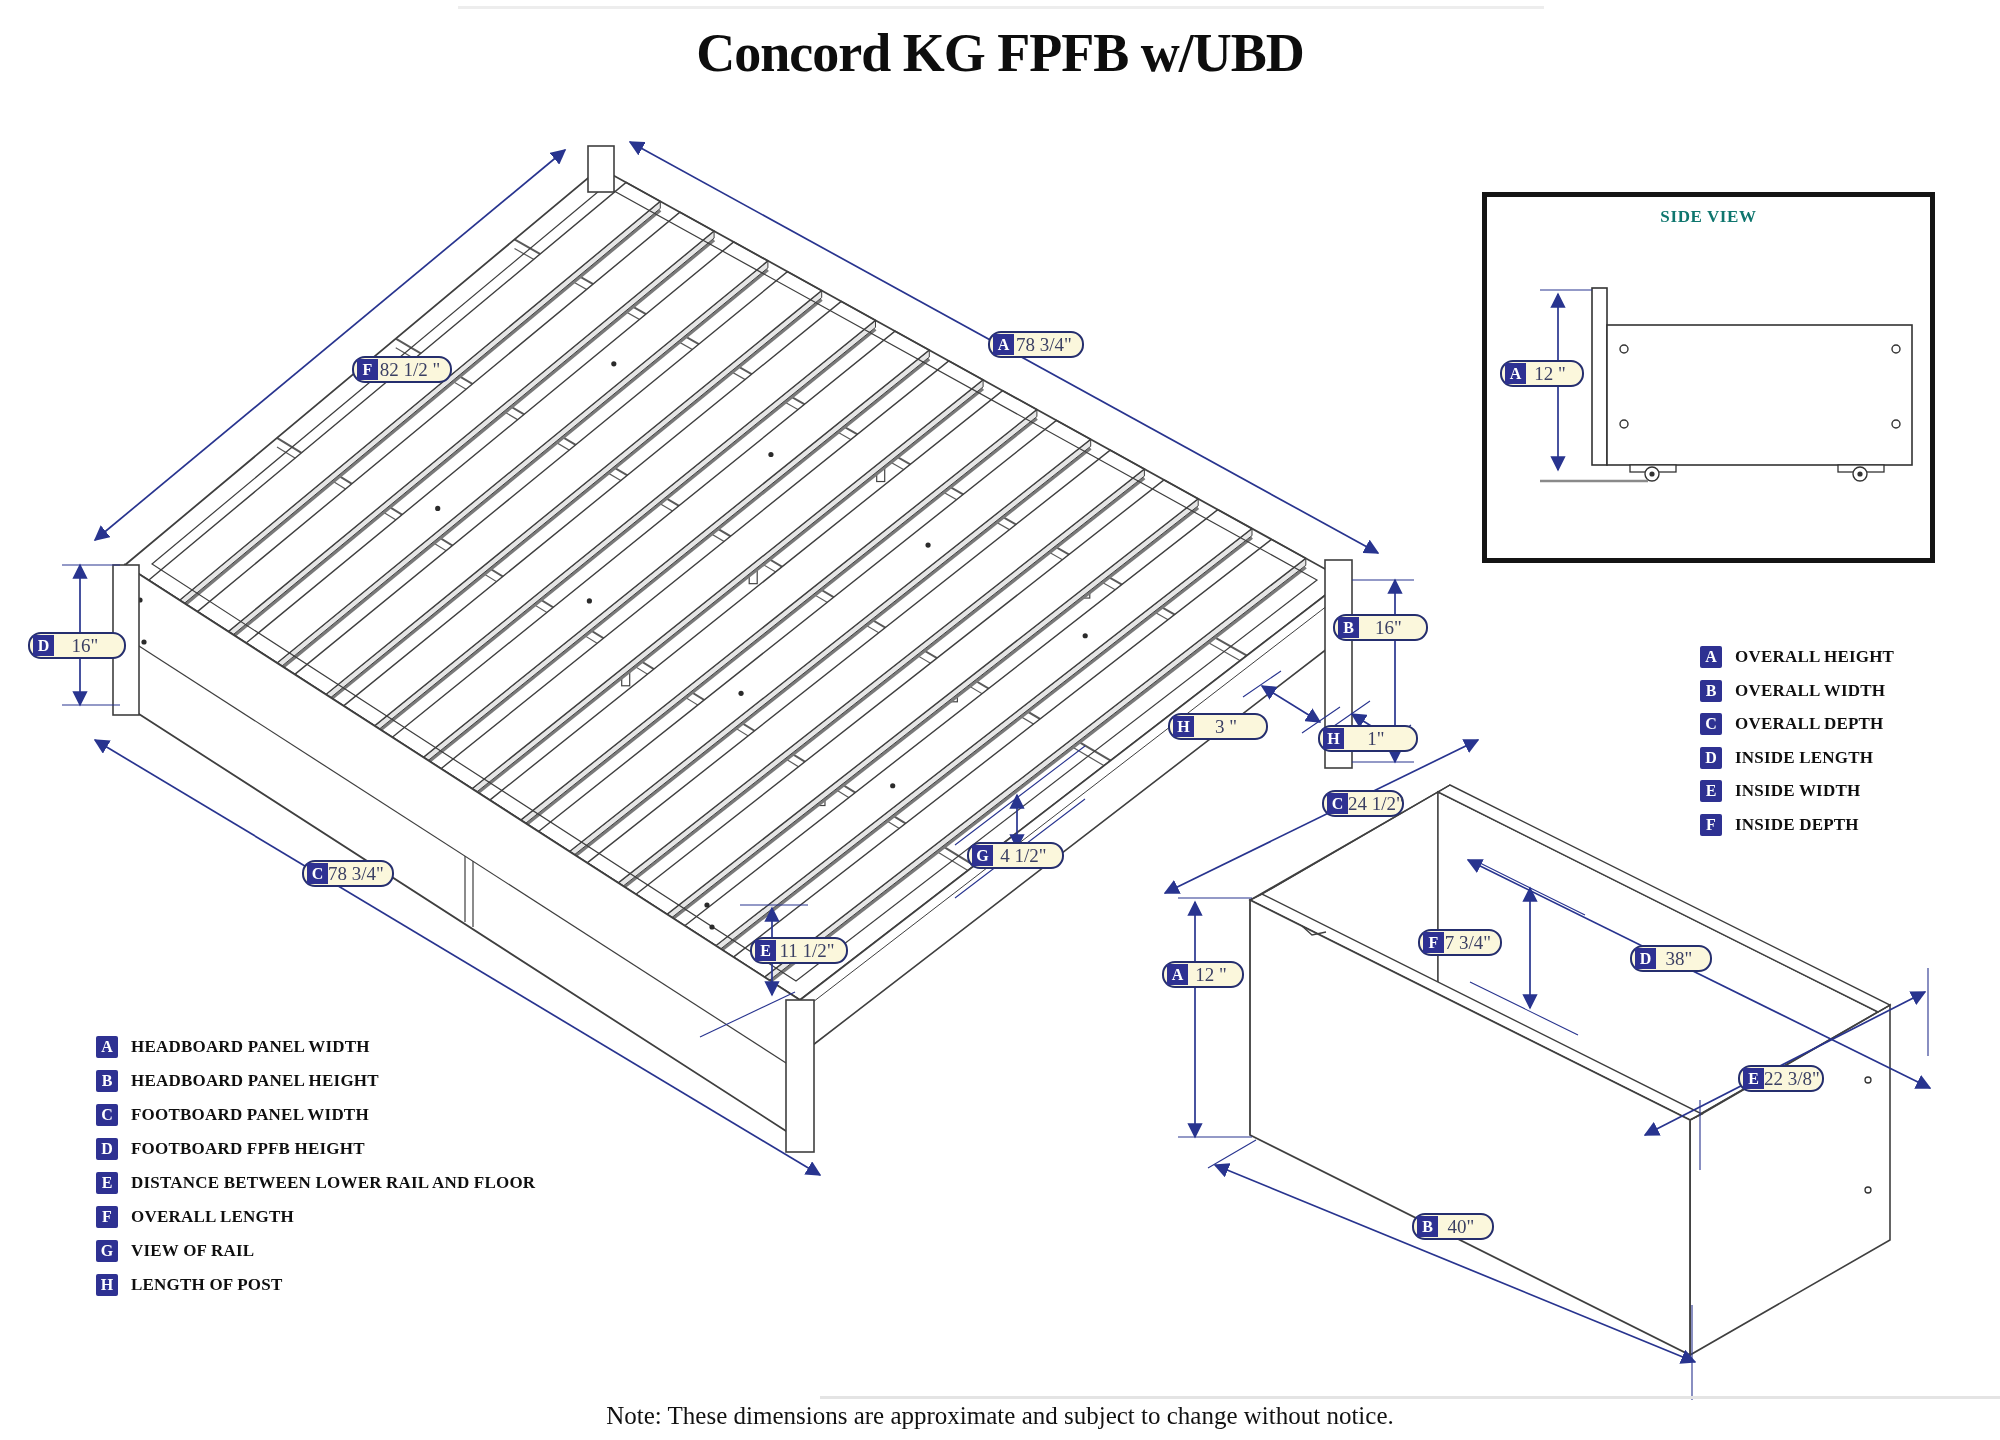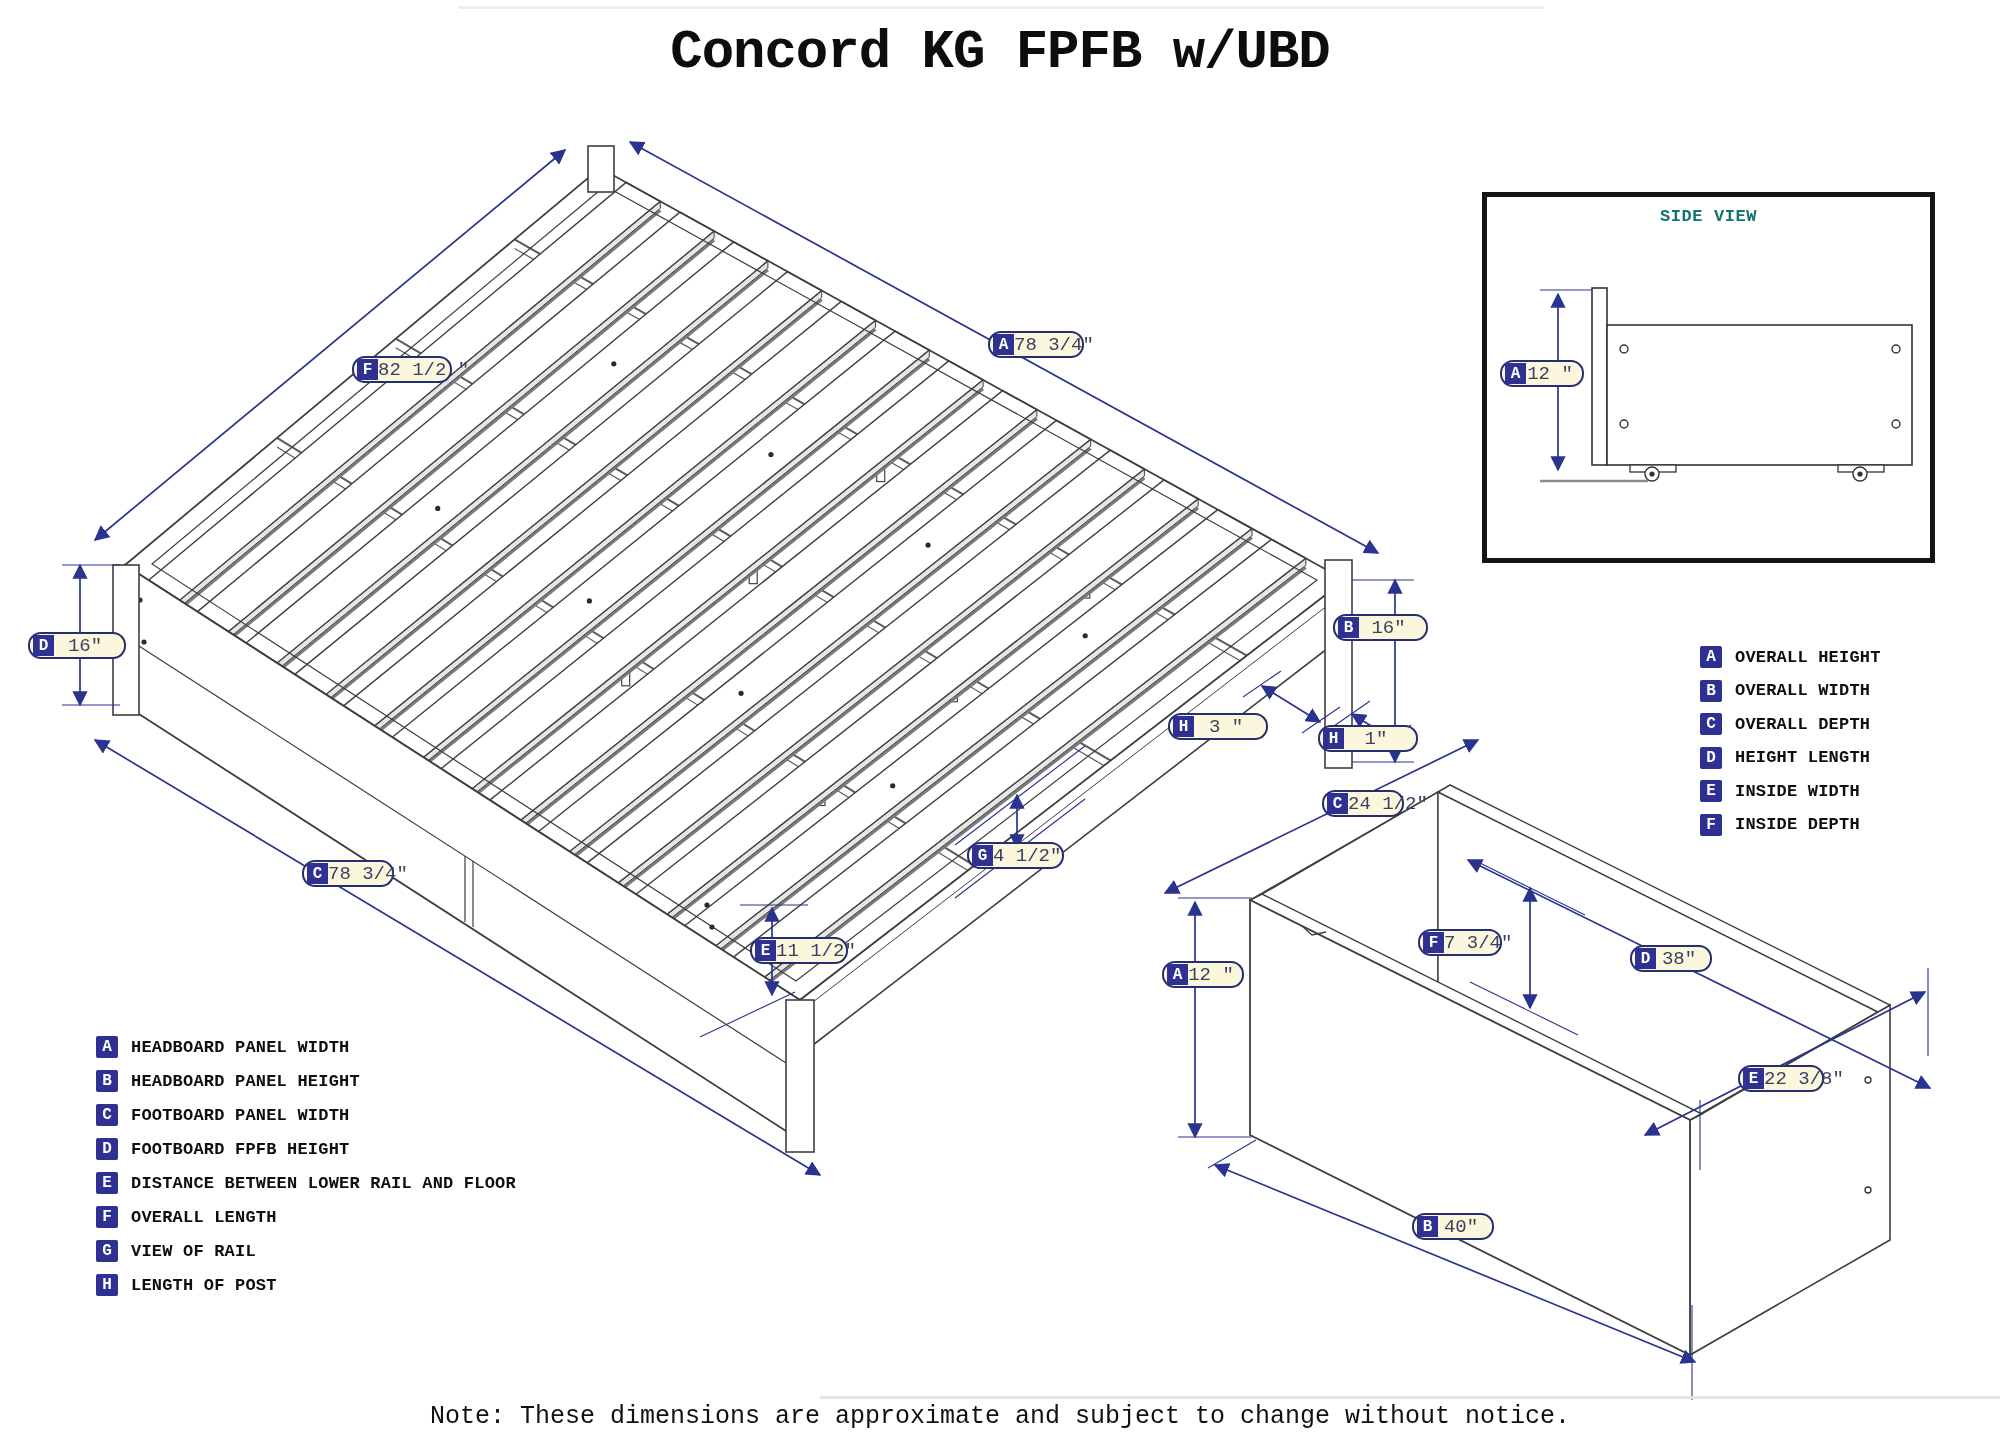--- a/index.html
+++ b/index.html
@@ -1,17 +1,17 @@
 <!DOCTYPE html>
 <html><head>
 <meta charset="utf-8">
 <style>
   html,body{margin:0;padding:0;background:#fff;}
   .canvas{position:relative;width:2000px;height:1440px;background:#fff;
-          font-family:Liberation Mono, monospace;overflow:hidden;}
+          font-family:Liberation Serif, serif;overflow:hidden;}
   .artsvg{position:absolute;left:0;top:0;z-index:1;}
   .page-title{position:absolute;left:0;right:0;top:22px;text-align:center;
               font-size:54px;font-weight:bold;color:#0d0d0d;letter-spacing:-1px;z-index:2;}
   .hr-top{position:absolute;left:458px;top:6px;width:1086px;height:3px;background:#ededed;z-index:2;}
   .hr-bottom{position:absolute;left:820px;top:1396px;width:1180px;height:3px;background:#e4e4e4;z-index:2;}
   .note{position:absolute;left:0;right:0;top:1402px;text-align:center;font-size:25px;color:#111;z-index:2;}
   .svbox{position:absolute;left:1482px;top:192px;width:453px;height:371px;
          border:5px solid #141414;box-sizing:border-box;background:transparent;z-index:2;}
   .svtitle{position:absolute;left:0;right:0;top:10px;text-align:center;
            font-size:17px;font-weight:bold;letter-spacing:.6px;color:#0f766e;}
@@ -312,21 +312,21 @@
       <div class="lgrow" style="left: 1700px; top: 679.5px;">
         <span class="bg">B</span>
         <span class="lb">OVERALL WIDTH</span>
       </div>
       <div class="lgrow" style="left: 1700px; top: 713px;">
         <span class="bg">C</span>
         <span class="lb">OVERALL DEPTH</span>
       </div>
       <div class="lgrow" style="left: 1700px; top: 746.5px;">
         <span class="bg">D</span>
-        <span class="lb">HEIGHT LENGTH</span>
+        <span class="lb">INSIDE LENGTH</span>
       </div>
       <div class="lgrow" style="left: 1700px; top: 780px;">
         <span class="bg">E</span>
         <span class="lb">INSIDE WIDTH</span>
       </div>
       <div class="lgrow" style="left: 1700px; top: 813.5px;">
         <span class="bg">F</span>
         <span class="lb">INSIDE DEPTH</span>
       </div>
     </div>

